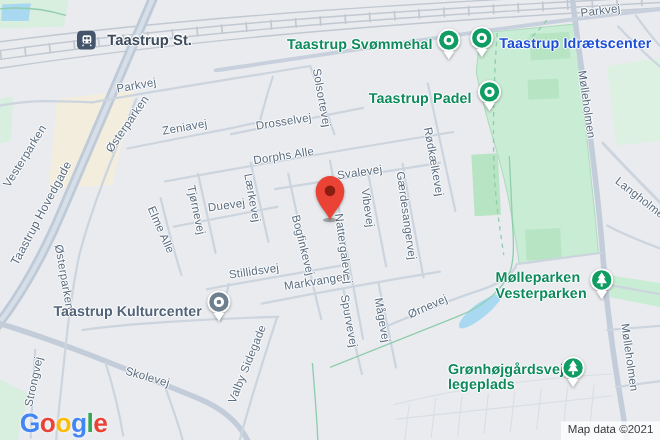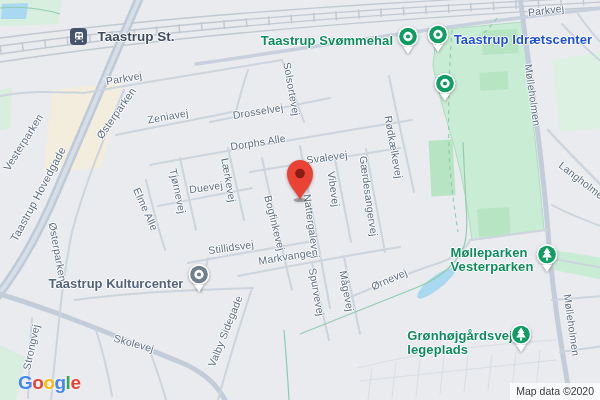--- a/index.html
+++ b/index.html
@@ -20,21 +20,21 @@
        color:#3d4b5c;font-size:13.5px;font-weight:bold;
        text-shadow:0 1px 0 rgba(255,255,255,.95),0 -1px 0 rgba(255,255,255,.95),
                    1px 0 0 rgba(255,255,255,.95),-1px 0 0 rgba(255,255,255,.95);}
   .civic{position:absolute;white-space:nowrap;transform:translate(-50%,-50%);
        color:#52647a;font-size:13px;font-weight:bold;
        text-shadow:0 1px 0 rgba(255,255,255,.95),0 -1px 0 rgba(255,255,255,.95),
                    1px 0 0 rgba(255,255,255,.95),-1px 0 0 rgba(255,255,255,.95);}
   .pin{position:absolute;filter:drop-shadow(0 1px 1.5px rgba(0,0,0,.35));}
   #station-icon{position:absolute;left:70px;top:28px;width:17px;height:17px;border-radius:4px;
        background:#44546b;display:flex;align-items:center;justify-content:center;}
-  #glogo{position:absolute;left:18px;top:372px;font-size:19px;font-weight:bold;letter-spacing:-.5px;
+  #glogo{position:absolute;left:18px;top:372px;font-size:24px;font-weight:bold;letter-spacing:-.5px;
        text-shadow:0 0 3px rgba(255,255,255,.9);}
   #attrib{position:absolute;right:0;bottom:0;background:rgba(255,255,255,.78);
        color:#3a3a3a;font-size:10.5px;padding:2px 6px 3px 6px;}
 </style>
 </head>
 <body>
 
 <div id="map">
 
   <svg class="base" width="600" height="400" viewBox="0 0 600 400">
@@ -173,20 +173,21 @@
   <div class="lbl" style="left:116px;top:113px;transform:translate(-50%,-50%) rotate(-55deg)">Østerparken</div>
   <div class="lbl" style="left:58px;top:252px;transform:translate(-50%,-50%) rotate(80deg)">Østerparken</div>
   <div class="lbl" style="left:23px;top:142px;transform:translate(-50%,-50%) rotate(-58deg)">Vesterparken</div>
   <div class="lbl big" style="left:38px;top:194px;transform:translate(-50%,-50%) rotate(-62deg)">Taastrup Hovedgade</div>
   <div class="lbl" style="left:533px;top:95px;transform:translate(-50%,-50%) rotate(82deg)">Mølleholmen</div>
   <div class="lbl" style="left:572px;top:325px;transform:translate(-50%,-50%) rotate(82deg)">Mølleholmen</div>
   <div class="lbl" style="left:584px;top:182px;transform:translate(-50%,-50%) rotate(38deg)">Langholmen</div>
 
   <div class="poi" style="left: 327px; top: 40px; color: rgb(14, 138, 92);">Taastrup Svømmehal</div>
   <div class="poi" style="left: 523px; top: 39px; color: #1d4ed8;">Taastrup Idrætscenter</div>
+  <div class="poi" style="left: 382px; top: 89px; color: rgb(14, 138, 92);">Taastrup Padel</div>
   <div class="poi two" style="left: 492px; top: 260px; color: rgb(14, 138, 92);">
     <span>Mølleparken</span><br>
     <span>Vesterparken</span>
   </div>
   <div class="poi two" style="left: 460px; top: 343px; color: rgb(14, 138, 92);">
     <span>Grønhøjgårdsvej</span><br>
     <span>legeplads</span>
   </div>
   <div class="civic" style="left:116px;top:283px;">Taastrup Kulturcenter</div>
   <div class="town" style="left:136px;top:36px;">Taastrup St.</div>
@@ -265,15 +266,15 @@
       <g transform="translate(18,45)">
         <path fill="#EA4335" d="M0,0 C-2.5,-7 -13,-15 -13,-26 C-13,-34 -7,-40 0,-40 C7,-40 13,-34 13,-26 C13,-15 2.5,-7 0,0 Z"></path>
         <circle cx="0" cy="-26.5" r="4.8" fill="#8A1D12"></circle>
       </g>
     </svg>
   </div>
 
   <div id="glogo">
     <span style="color: rgb(66, 133, 244);">G</span><span style="color: rgb(234, 67, 53);">o</span><span style="color: rgb(251, 188, 5);">o</span><span style="color: rgb(66, 133, 244);">g</span><span style="color: rgb(52, 168, 83);">l</span><span style="color: rgb(234, 67, 53);">e</span>
   </div>
-  <div id="attrib">Map data ©2020</div>
+  <div id="attrib">Map data ©2021</div>
 
 </div>
 
 </body></html>

